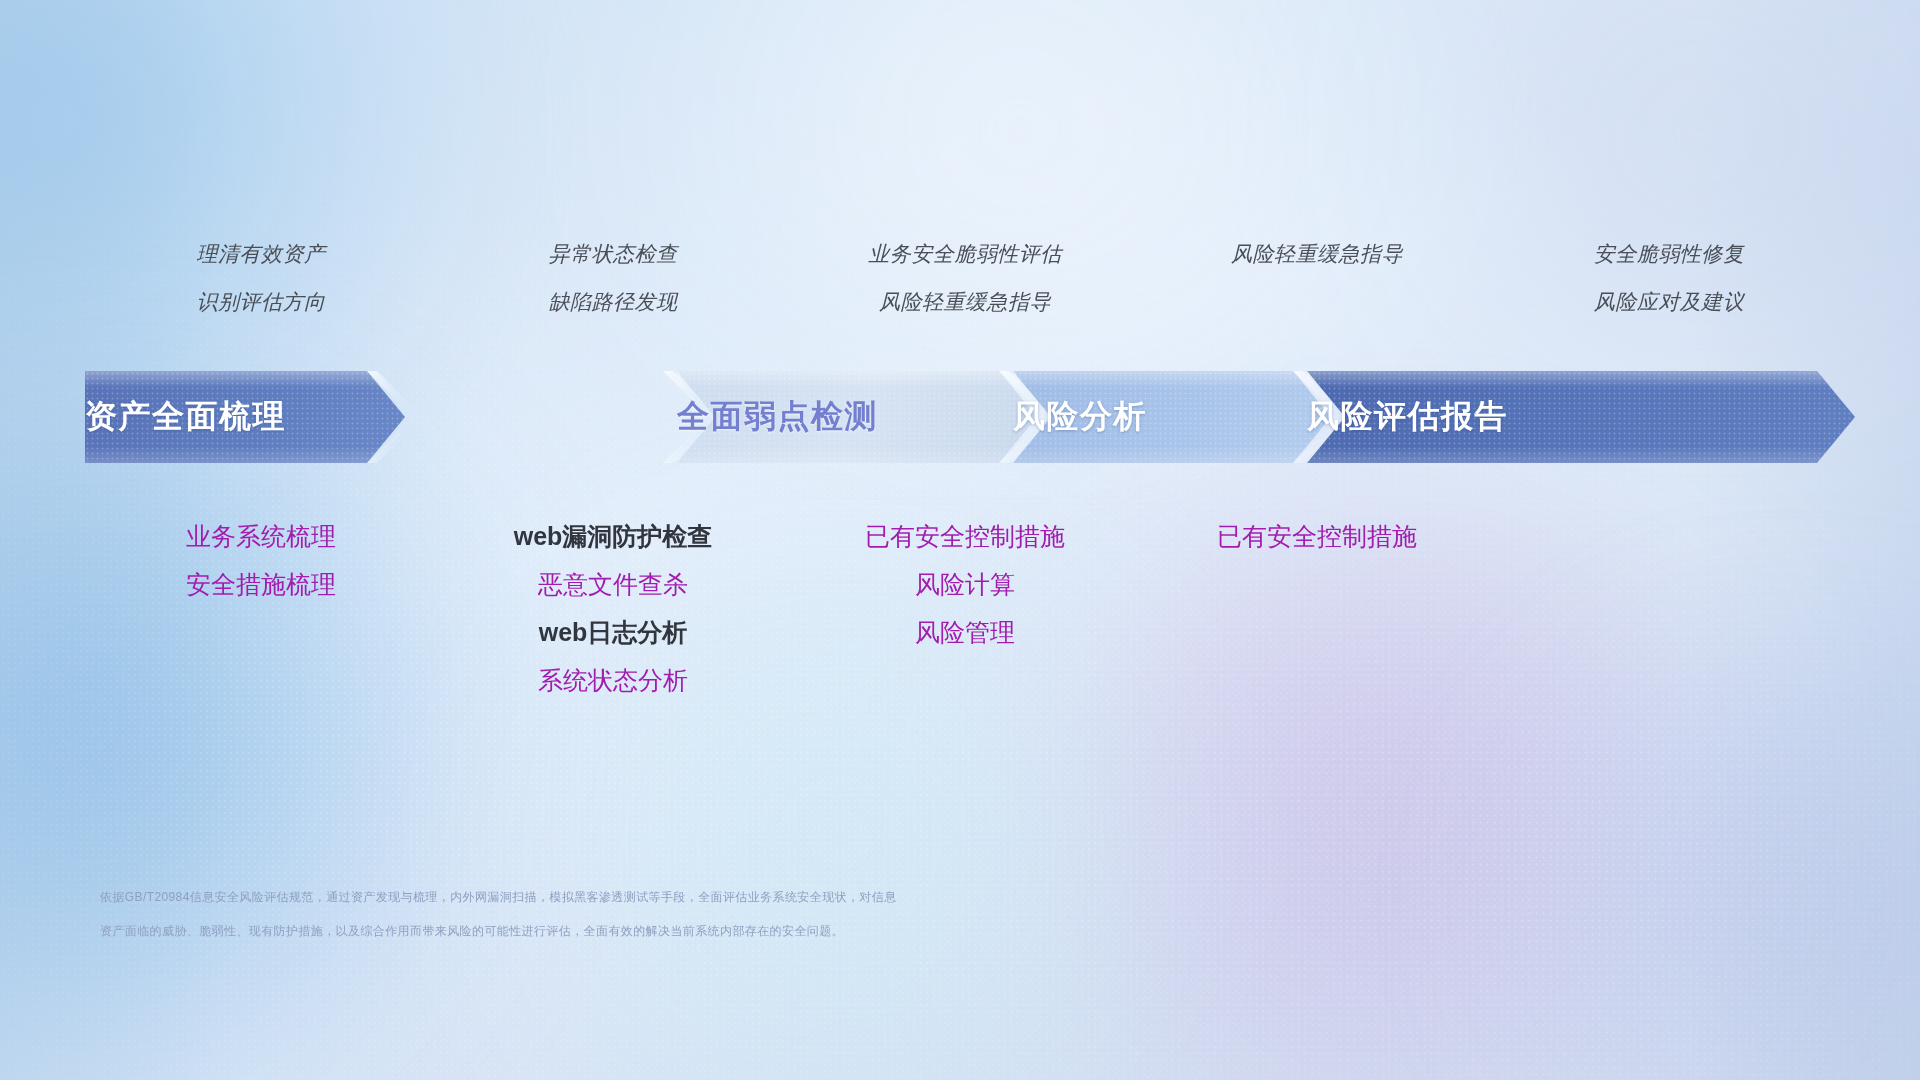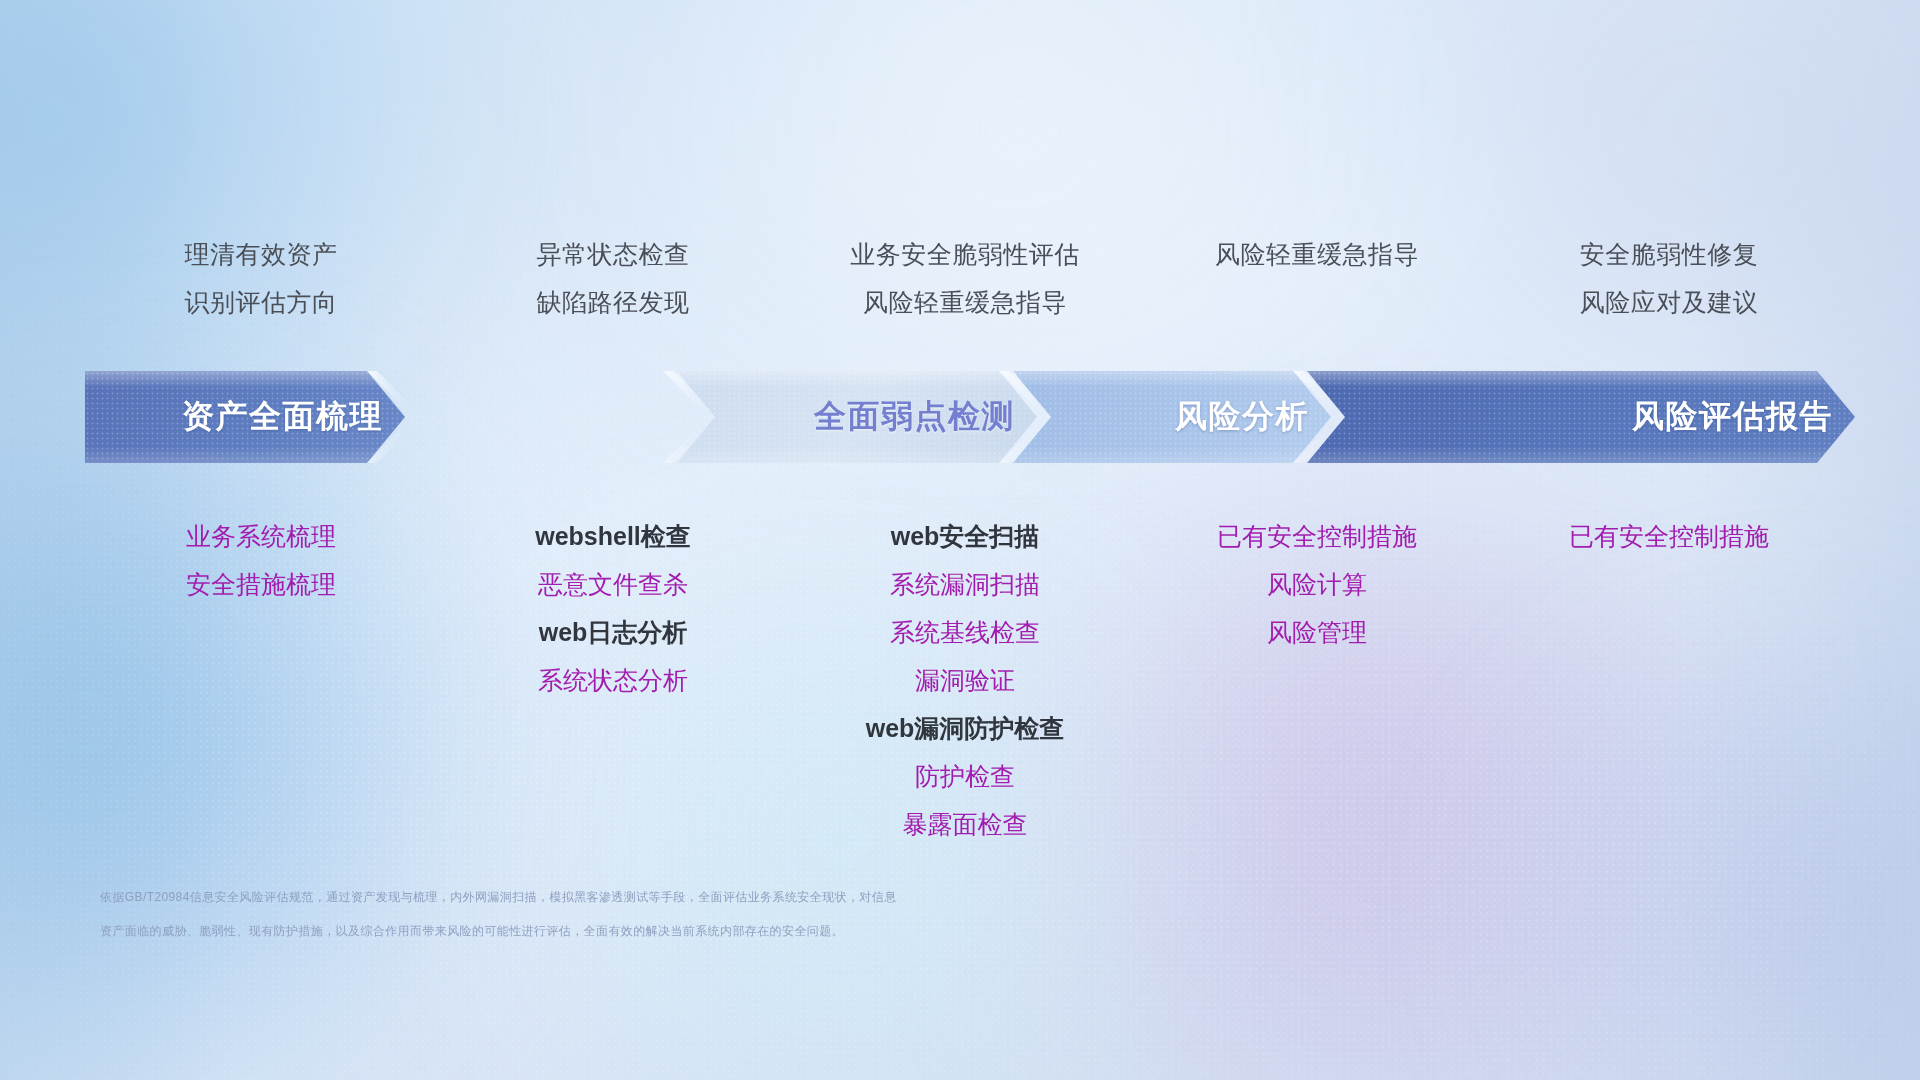--- a/index.html
+++ b/index.html
@@ -57,22 +57,23 @@
 
   .stage-grid{
     position:absolute; left:85px; width:1760px;
     display:grid; grid-template-columns:repeat(5,1fr);
   }
 
   
   #top-captions{ top:230px; }
   .cap-col{ text-align:center; }
   .cap-line{
-    font-size:25px; color:#4a4f57; line-height:48px; letter-spacing:.5px;
+    font-size:21px; color:#4a4f57; line-height:48px; letter-spacing:.5px;
     white-space:nowrap;
+    font-style:italic;
   }
 
   
   #band{
     position:absolute; left:85px; top:371px; width:1770px; height:92px;
   }
   .chev{
     position:absolute; top:0; height:92px;
     display:flex; align-items:center;
   }
@@ -85,21 +86,21 @@
   }
   .chev.notched .shape{
     clip-path:polygon(0 0, calc(100% - 38px) 0, 100% 50%, calc(100% - 38px) 100%, 0 100%, 38px 50%);
   }
   .chev .shape::after{
     content:""; position:absolute; inset:0;
     background-image:radial-gradient(rgba(255,255,255,.45) .9px, transparent 1.1px);
     background-size:5px 5px; opacity:.5;
   }
   .chev .title{
-    position:relative; z-index:3; width:100%; text-align:right;
+    position:relative; z-index:3; width:100%; text-align:left;
     font-size:32px; font-weight:bold; letter-spacing:1.5px;
     padding-right:22px;
   }
 
   
   #chev-1{ left:0px;    width:320px; }
   #chev-2{ left:296px;  width:320px; }
   #chev-3{ left:592px;  width:360px; }
   #chev-4{ left:928px;  width:318px; }
   #chev-5{ left:1222px; width:548px; }
@@ -212,35 +213,26 @@
     <div class="sep" id="sep-3"></div>
     <div class="sep" id="sep-4"></div>
   </div>
 
   <div class="stage-grid" id="bottom-lists">
     <div class="list-col">
       <div class="list-item">业务系统梳理</div>
       <div class="list-item">安全措施梳理</div>
     </div>
     <div class="list-col">
-      <div class="list-item em">webshell检查</div>
+      <div class="list-item em">web漏洞防护检查</div>
       <div class="list-item">恶意文件查杀</div>
       <div class="list-item em">web日志分析</div>
       <div class="list-item">系统状态分析</div>
     </div>
     <div class="list-col">
-      <div class="list-item em">web安全扫描</div>
-      <div class="list-item">系统漏洞扫描</div>
-      <div class="list-item">系统基线检查</div>
-      <div class="list-item">漏洞验证</div>
-      <div class="list-item em">web漏洞防护检查</div>
-      <div class="list-item">防护检查</div>
-      <div class="list-item">暴露面检查</div>
-    </div>
-    <div class="list-col">
       <div class="list-item">已有安全控制措施</div>
       <div class="list-item">风险计算</div>
       <div class="list-item">风险管理</div>
     </div>
     <div class="list-col">
       <div class="list-item">已有安全控制措施</div>
     </div>
   </div>
 
   <div id="footer">

